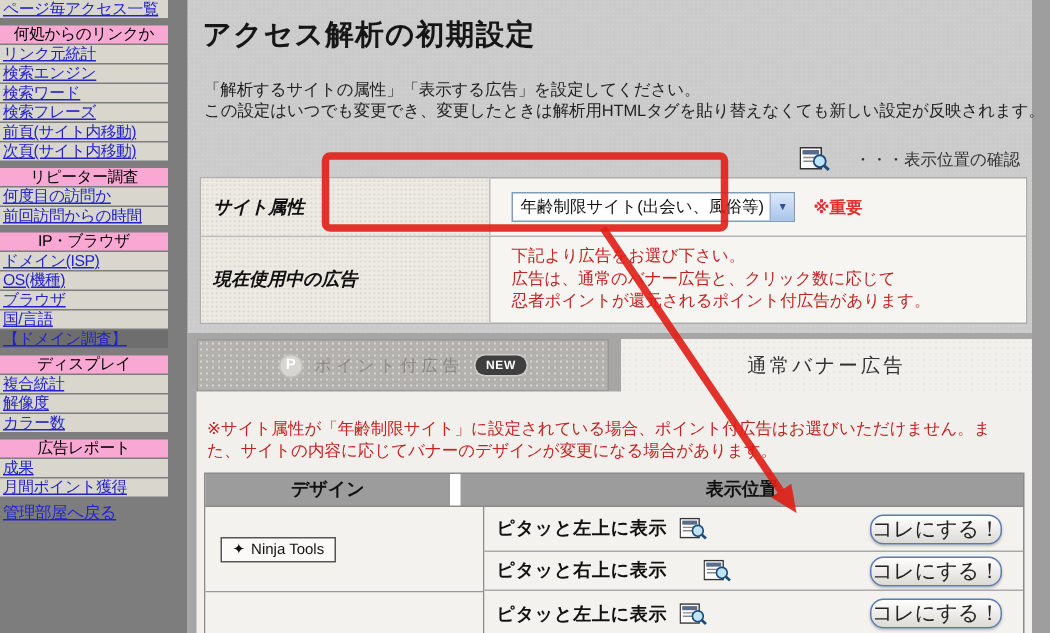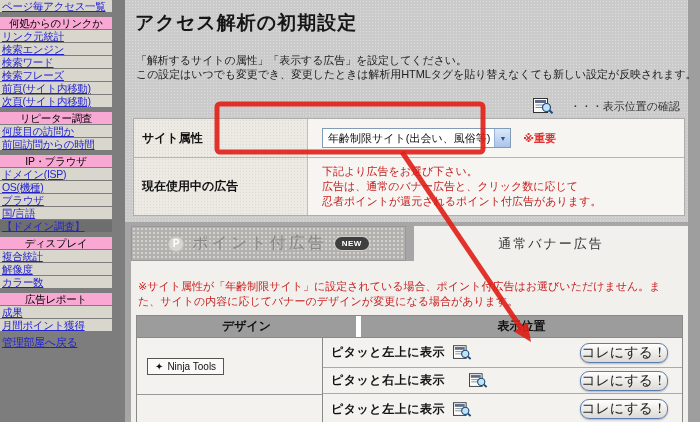--- a/index.html
+++ b/index.html
@@ -21,53 +21,53 @@
   
   .main { position:absolute; left:125px; top:0; width:563px; height:422px; background:#cbcbcb;
     background-image:radial-gradient(rgba(255,255,255,0.35) 0.5px, transparent 0.6px); background-size:3px 3px; }
   .page-title { position:absolute; left:10px; top:10px; font-size:19px; font-weight:bold; color:#161616; letter-spacing:1px; }
   .intro { position:absolute; left:11px; top:53px; font-size:11px; line-height:14px; color:#222; white-space:nowrap; letter-spacing:-0.1px; }
   .confirm-row { position:absolute; top:98px; right:8px; display:flex; align-items:center; gap:16px; font-size:11px; color:#333; }
 
   .settings { position:absolute; left:8px; top:118px; width:552px; border:1px solid #adadad; background:#f6f5f2; }
   .srow { display:flex; }
   .srow.first { border-bottom:1px solid #b5b5b5; }
-  .slabel { width:174px; padding:0 0 0 8px; display:flex; align-items:center; font-size:12px; font-weight:bold; color:#111;
+  .slabel { width:193px; padding:0 0 0 8px; display:flex; align-items:center; font-size:12px; font-weight:bold; color:#111;
     background-color:#eceae3; background-image:radial-gradient(rgba(0,0,0,0.07) 0.6px, transparent 0.7px); background-size:3px 3px;
-    border-right:1px solid #c2c0ba; }
+    border-right:1px solid #c2c0ba;font-style:italic; }
   .svalue { flex:1; padding:9px 6px 9px 14px; display:flex; align-items:center; }
   .svalue.block { display:block; padding:6px 6px 6px 14px; }
   .red-line { font-size:11px; line-height:15px; color:#c52222; white-space:nowrap; }
 
   .fake-select { display:inline-flex; align-items:center; height:20px; border:1px solid #7f9db9; background:#fff; cursor:pointer; }
   .fake-select .sel-text { font-size:11px; color:#111; padding:0 4px 0 5px; line-height:18px; white-space:nowrap; }
   .fake-select .sel-btn { width:16px; height:18px; background:linear-gradient(#dce8fa,#aac4ea); border-left:1px solid #9ab2d5;
     display:flex; align-items:center; justify-content:center; font-size:7px; color:#2c5197; }
   .important { margin-left:12px; font-size:11px; font-weight:600; color:#e03030; }
 
   
   .band { position:absolute; left:0; top:222px; width:563px; height:200px; background:#a6a6a6; }
   .tab-inactive { position:absolute; left:6px; top:4px; width:275px; height:35px; cursor:pointer;
     background-color:#b3b1ae; background-image:radial-gradient(rgba(255,255,255,0.45) 0.7px, transparent 0.8px); background-size:4px 4px;
     border:1px solid #989898; display:flex; align-items:center; justify-content:center; gap:8px; }
-  .tab-inactive .tab-label { font-size:16px; color:#8a8884; letter-spacing:3px; }
+  .tab-inactive .tab-label { font-size:11px; color:#8a8884; letter-spacing:3px; }
   .p-bag { width:16px; height:16px; border-radius:50%; background:#d8d6d1; border:1px solid #c2c0bb; color:#fff;
     font-size:10px; font-weight:bold; display:flex; align-items:center; justify-content:center; }
   .new-badge { background:#3f3f3f; color:#fff; font-size:8px; font-weight:bold; letter-spacing:0.5px;
     border-radius:8px; padding:2px 7px; box-shadow:0 0 0 1px #cfcdc9; }
   .tab-active { position:absolute; left:289px; top:4px; width:274px; height:36px; background:#f2f0ec; cursor:pointer;
     background-image:radial-gradient(rgba(0,0,0,0.035) 0.6px, transparent 0.7px); background-size:4px 4px;
     display:flex; align-items:center; justify-content:center; font-size:13px; color:#333; letter-spacing:2px; }
 
   .panel { position:absolute; left:6px; top:39px; width:557px; height:161px; background:#f2f0ec; }
   .age-note { margin:18px 8px 7px 7px; font-size:11px; line-height:14.5px; color:#c52222; }
 
   .dtable { margin:0 5px; border:1px solid #8a8a8a; }
   .dhead { display:flex; background:#9c9c9c; height:22px; border-bottom:1px solid #8a8a8a; font-size:12px; font-weight:bold; color:#111; }
-  .dh-design { width:224px; border-right:5px solid #ffffff; display:flex; align-items:center; justify-content:center; }
+  .dh-design { width:170px; border-right:7px solid #ffffff; display:flex; align-items:center; justify-content:center; }
   .dh-pos { flex:1; display:flex; align-items:center; justify-content:center; }
   .dbody { display:flex; }
   .dcol-design { width:186px; border-right:1px solid #8a8a8a; display:flex; flex-direction:column; }
   .dgroup1 { height:57px; background:#f4f2ee; border-bottom:1px solid #999; display:flex; align-items:center; }
   .dgroup2 { flex:1; background:#f4f2ee; }
   .ninja-badge { margin-left:10px; display:inline-flex; align-items:center; gap:4px; background:#fbfaf8;
     border:1px solid #555; padding:2px 7px; font-size:10px; color:#111; }
   .shuriken { font-size:10px; color:#111; }
   .dcol-pos { flex:1; display:flex; flex-direction:column; }
   .prow { display:flex; align-items:center; background:#f4f2ee; border-bottom:1px solid #aaa; padding-left:8px; }

